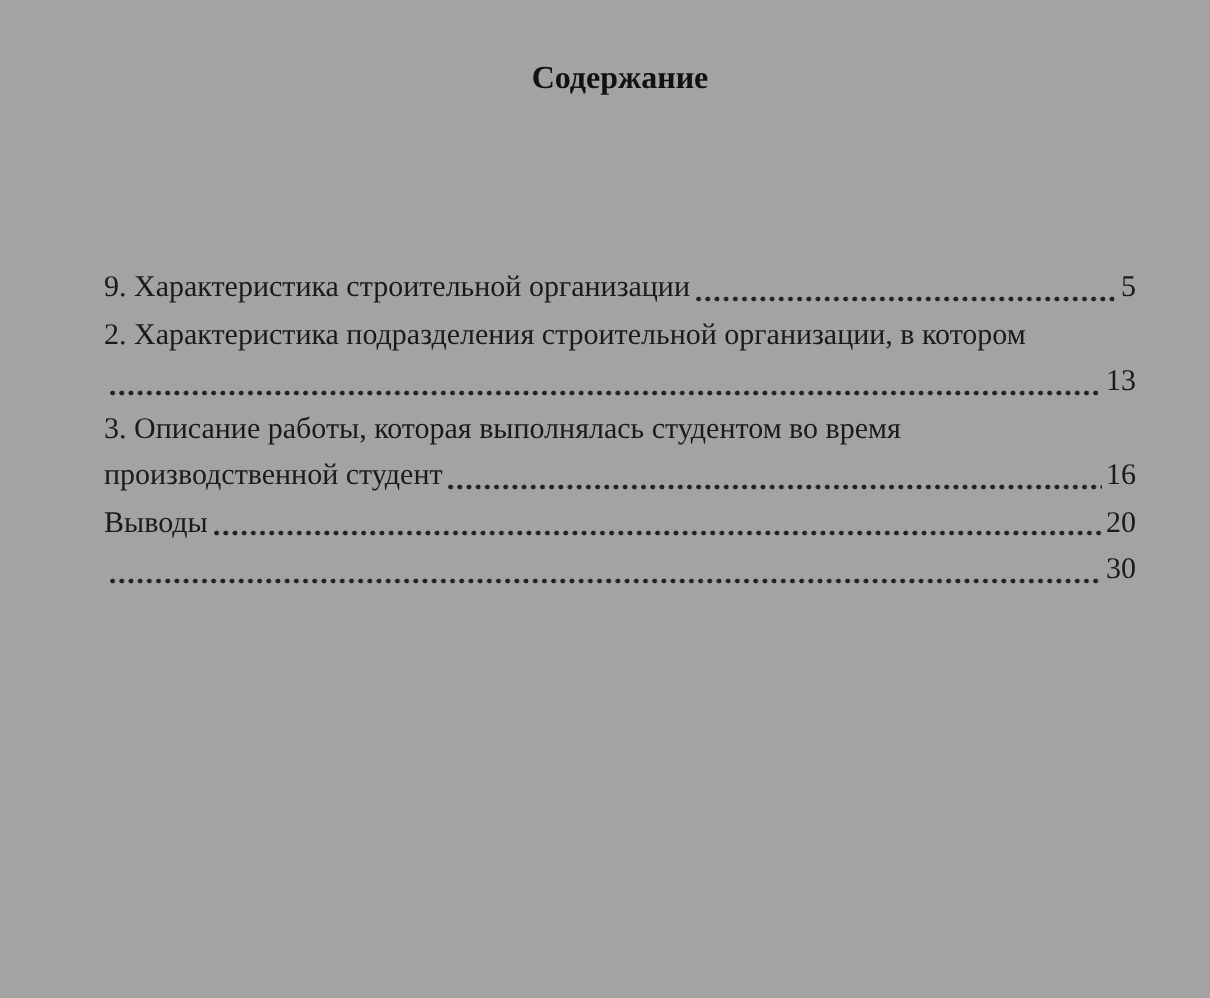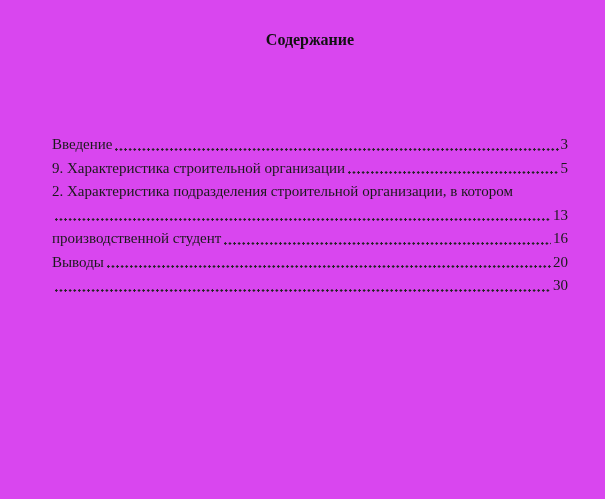--- a/index.html
+++ b/index.html
@@ -12,21 +12,21 @@
     height: 499px;
     overflow: hidden;
     font-family: "Liberation Serif", "DejaVu Serif", serif;
     color: #1a1a1a;
   }
   .doc {
     box-sizing: border-box;
     width: 605px;
     height: 499px;
     padding: 31px 37px 0 52px;
-    background: #d946ef;
+    background: #a3a3a3;
   }
   .title {
     margin: 0;
     font-size: 16px;
     line-height: 18px;
     font-weight: bold;
     text-align: center;
     color: #111111;
   }
   .toc {
@@ -57,35 +57,33 @@
     text-align: right;
   }
 </style>
 </head>
 <body>
 
 <div class="doc">
   <h1 class="title">Содержание</h1>
   <div class="toc" id="toc">
       <div class="row">
-        <span class="t">Введение</span>
-        <span class="leader"></span>
-        <span class="p">3</span>
-      </div>
-      <div class="row">
         <span class="t">9. Характеристика строительной организации</span>
         <span class="leader"></span>
         <span class="p">5</span>
       </div>
       <div class="row">
         <span class="t">2. Характеристика подразделения строительной организации, в котором</span>
       </div>
       <div class="row">
         <span class="leader"></span>
         <span class="p">13</span>
+      </div>
+      <div class="row">
+        <span class="t">3. Описание работы, которая выполнялась студентом во время</span>
       </div>
       <div class="row">
         <span class="t">производственной студент</span>
         <span class="leader"></span>
         <span class="p">16</span>
       </div>
       <div class="row">
         <span class="t">Выводы</span>
         <span class="leader"></span>
         <span class="p">20</span>

